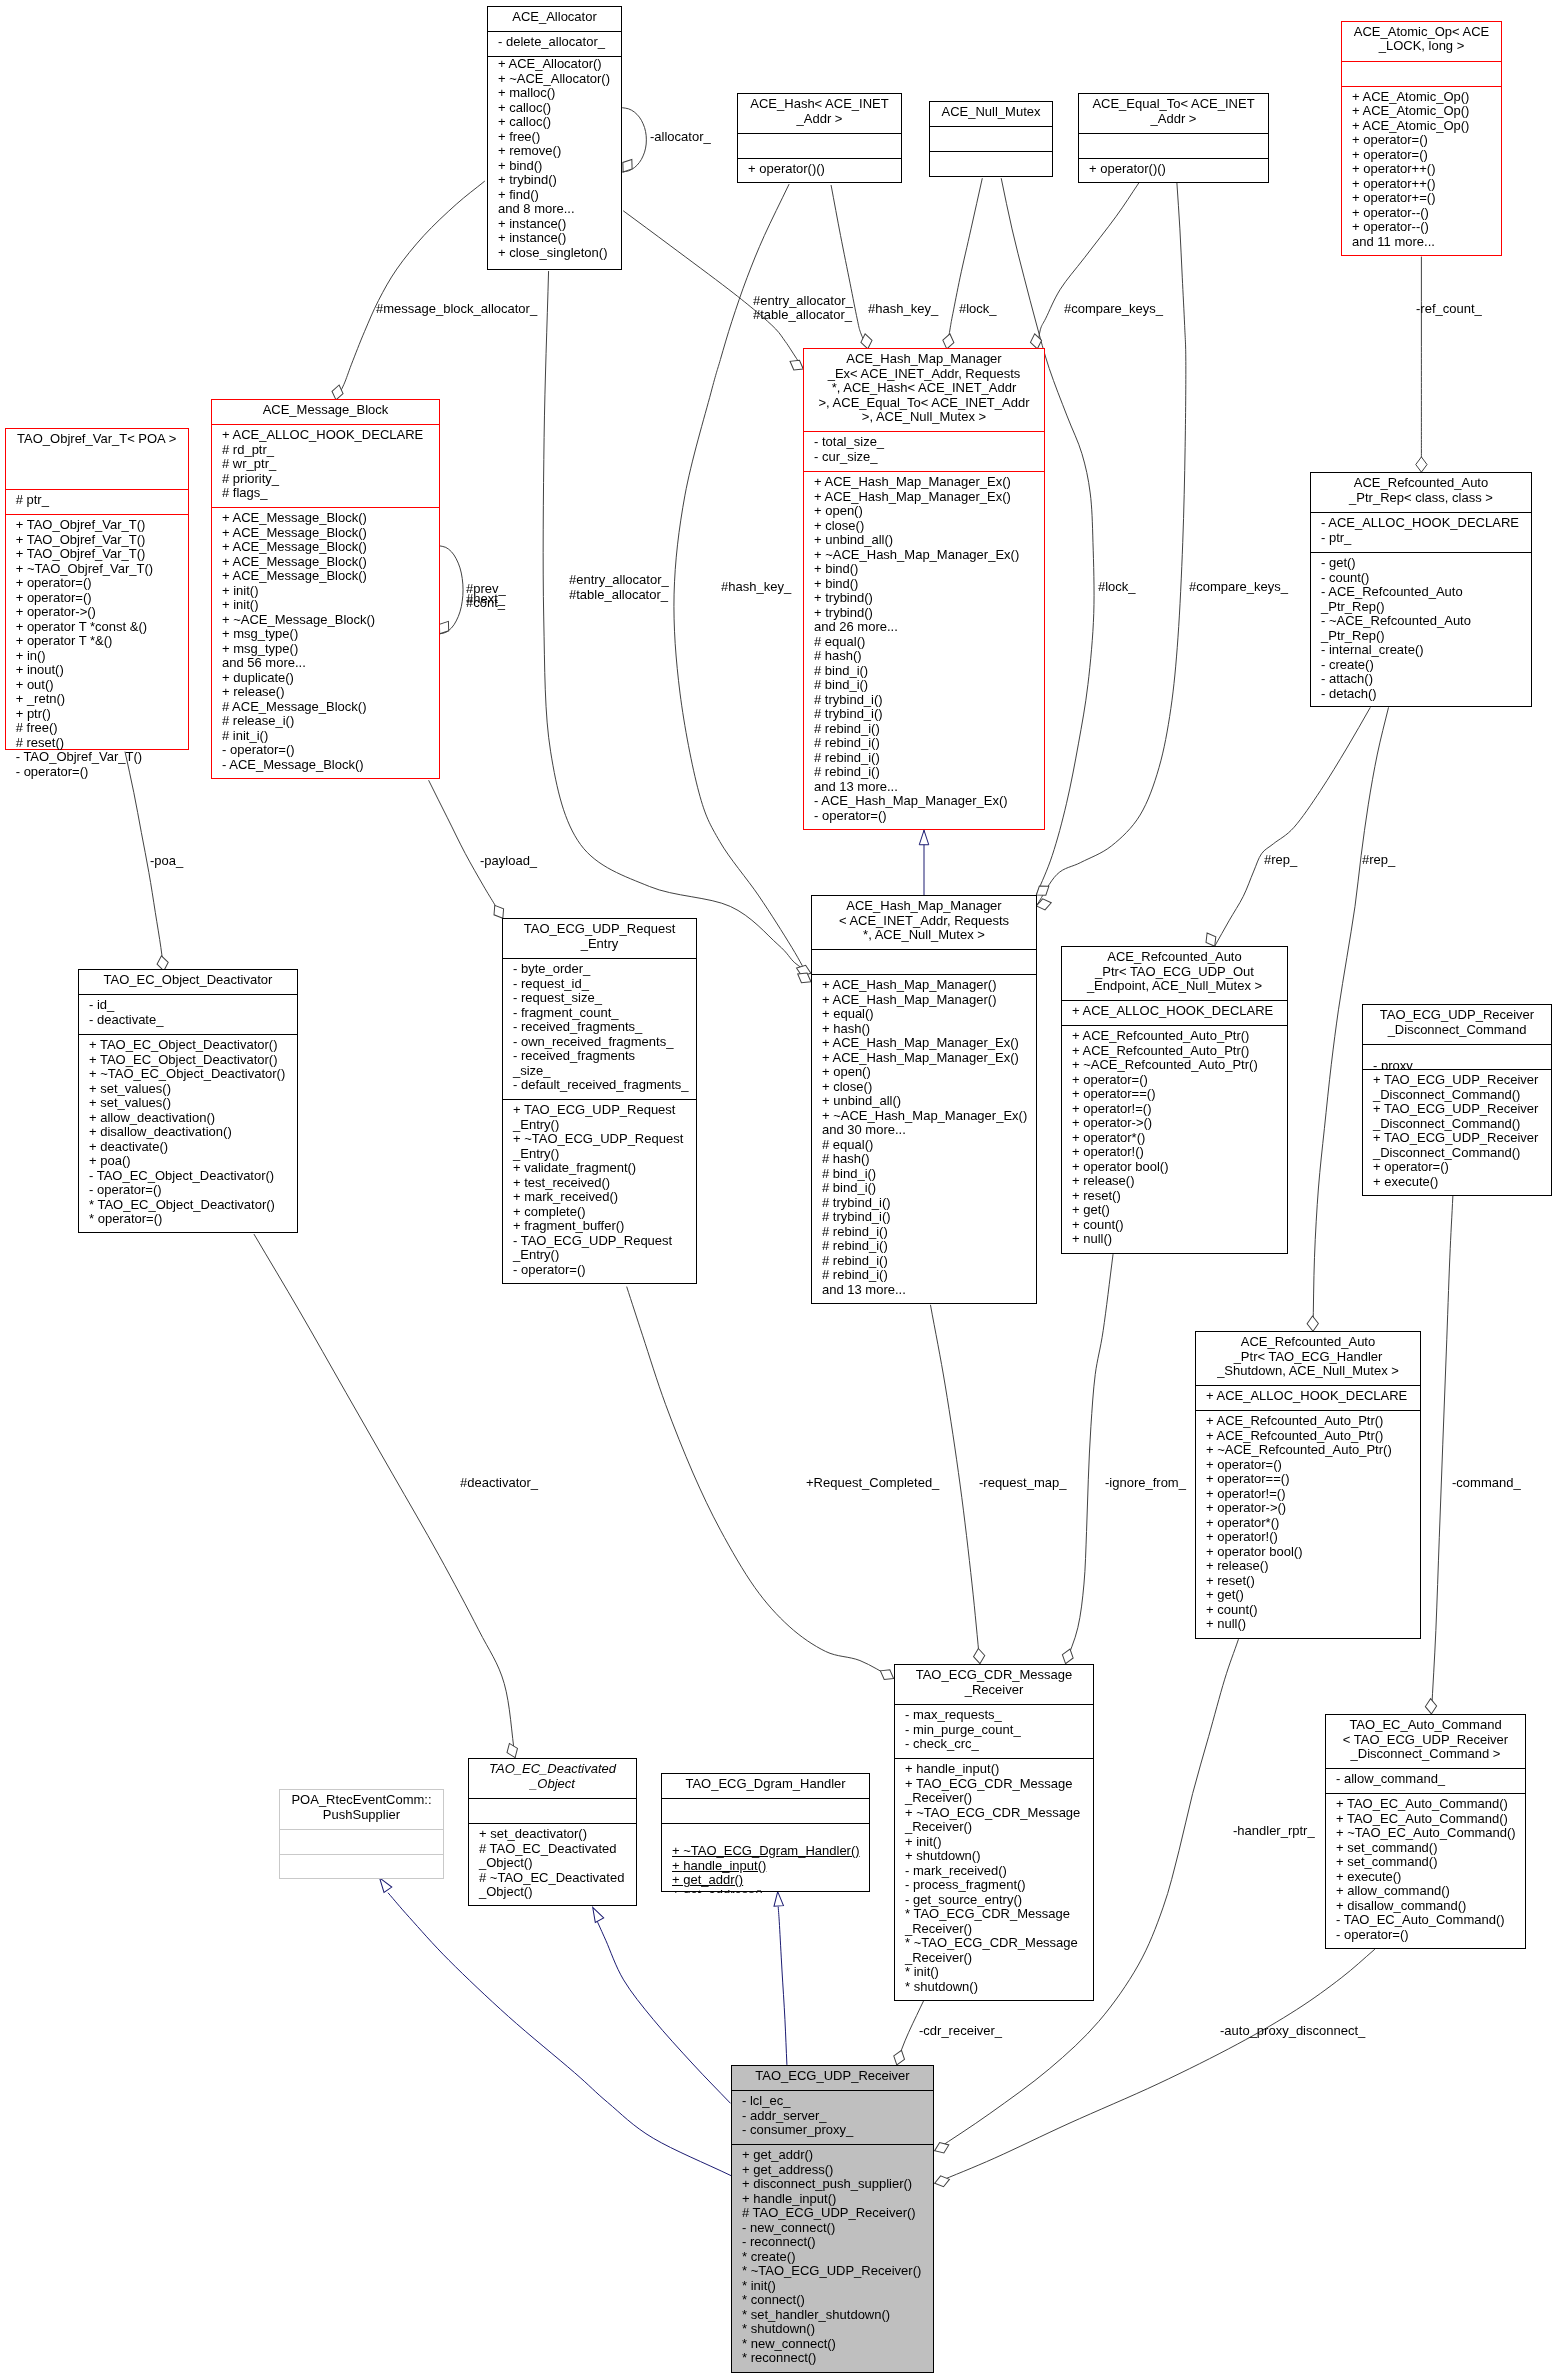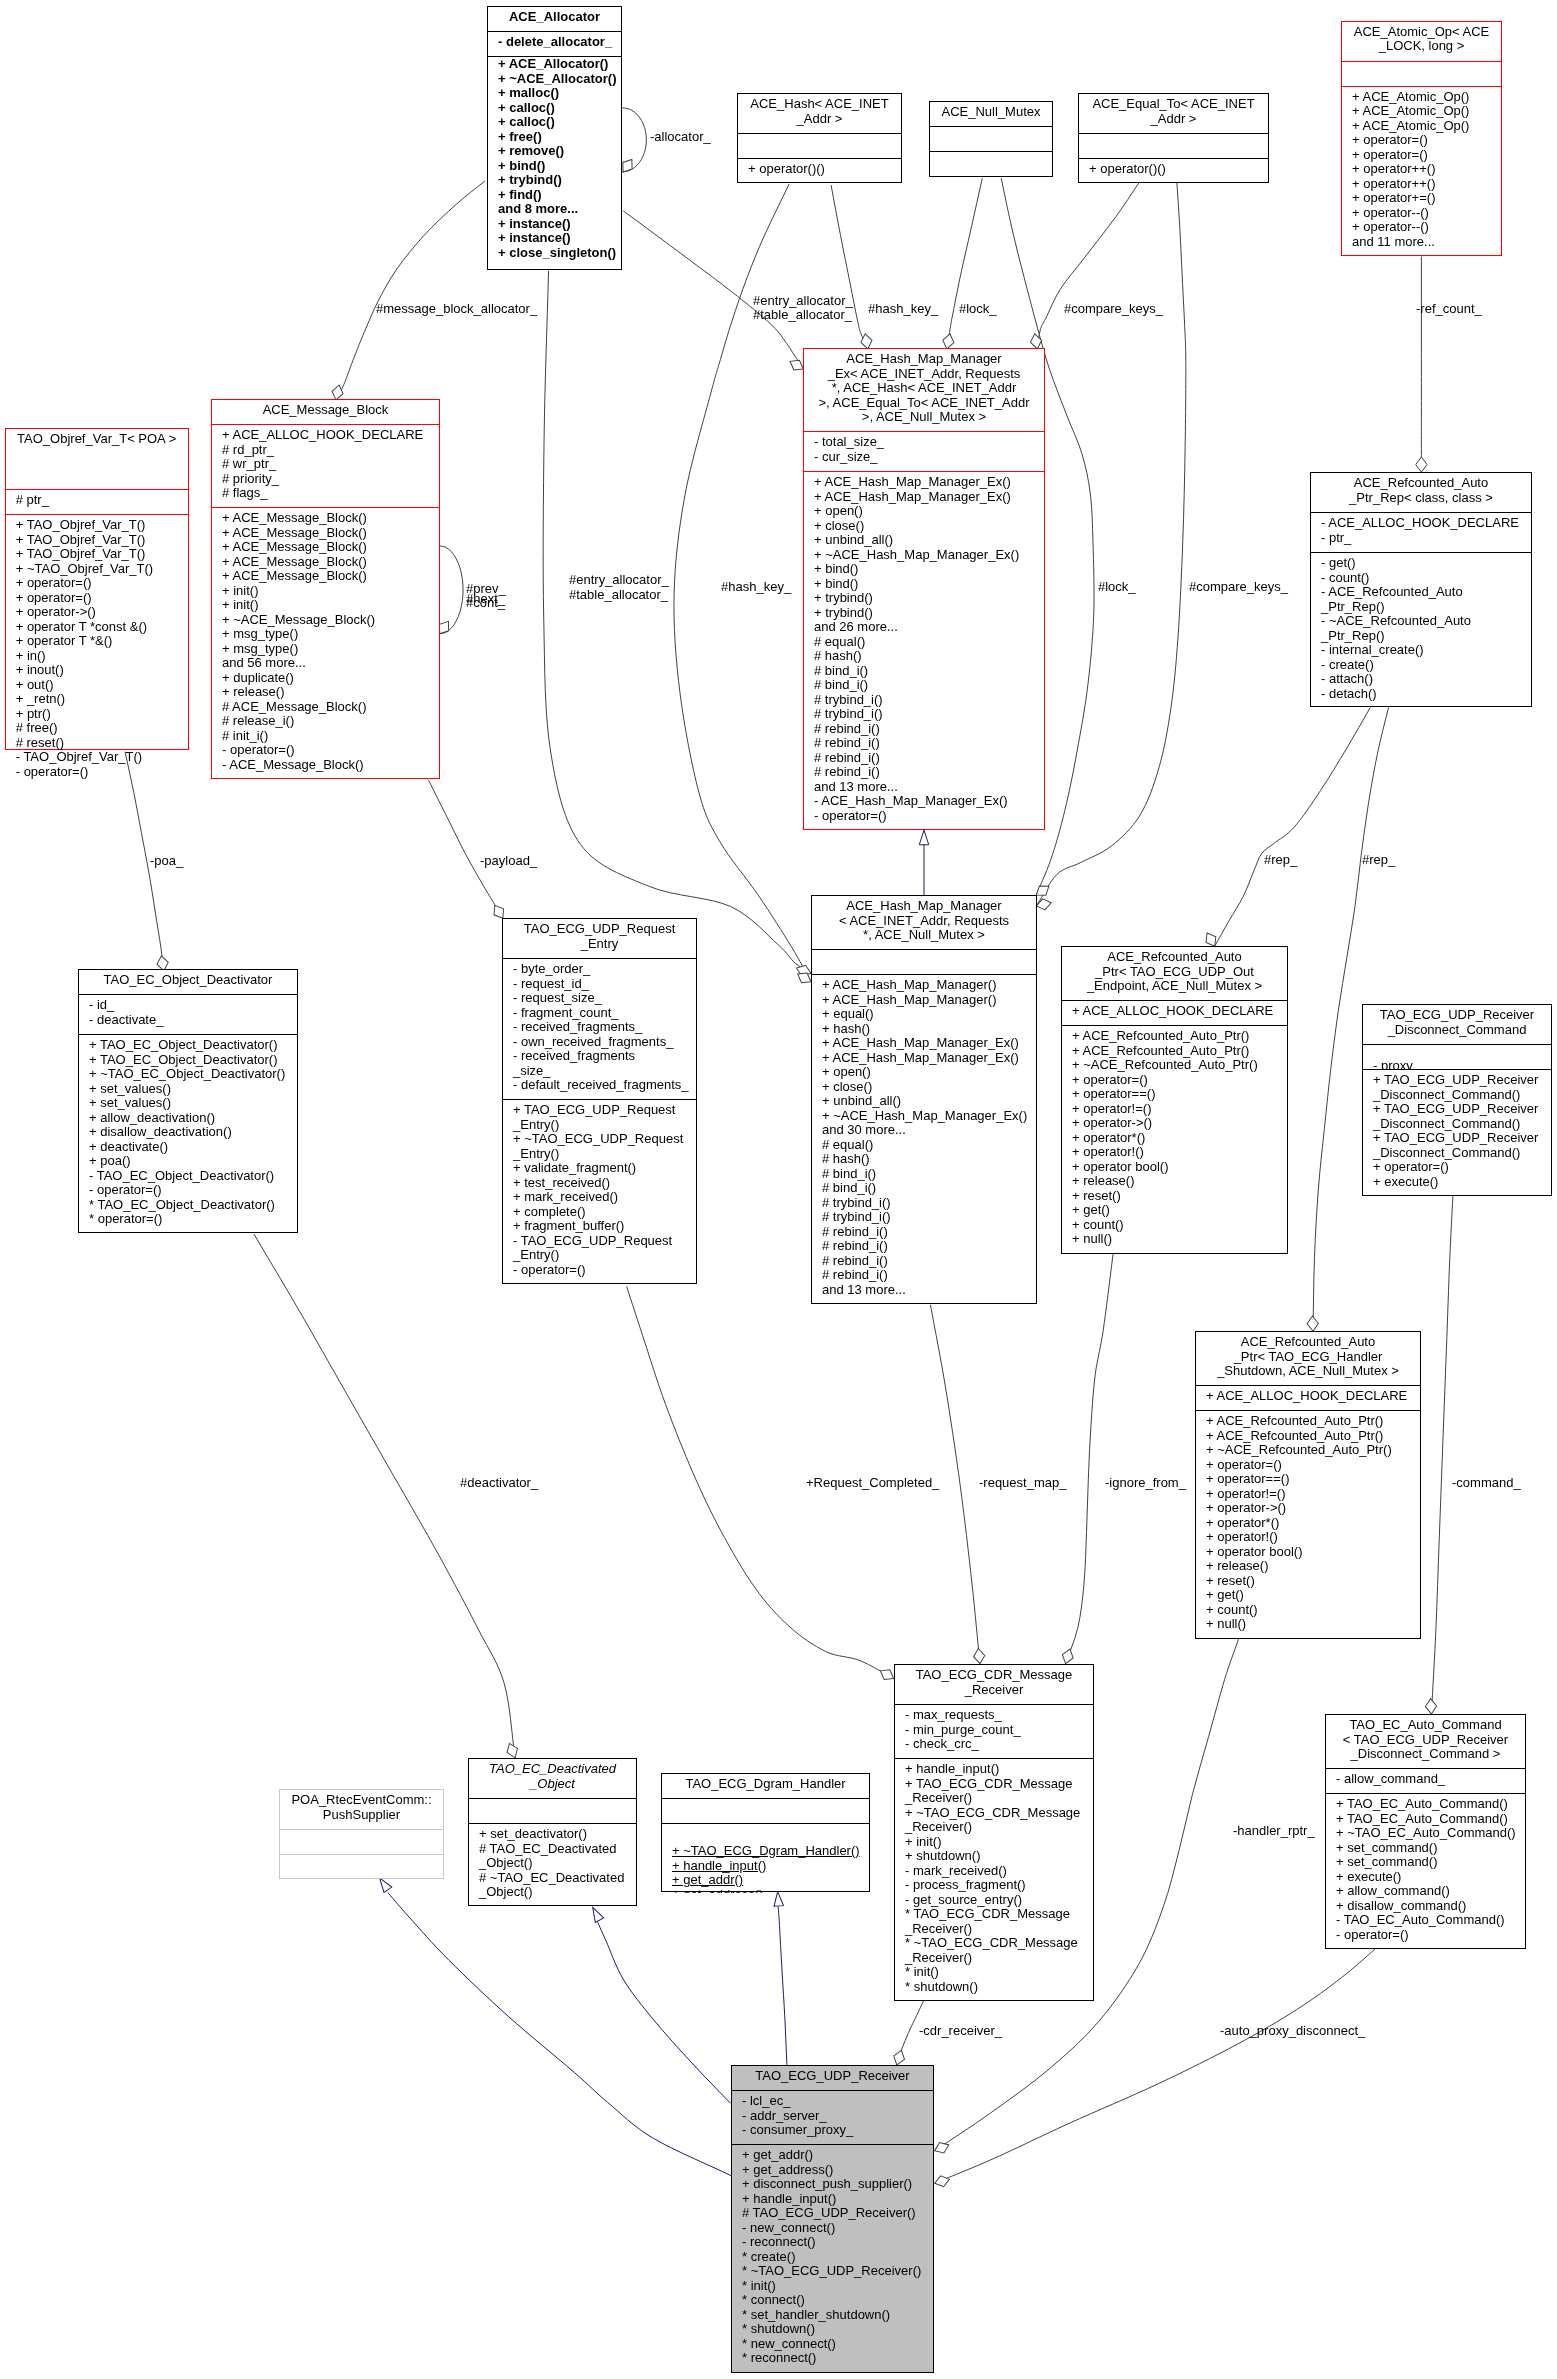--- a/index.html
+++ b/index.html
@@ -75,21 +75,21 @@
       <path d="M 0,0 L 7.7,-5.7 L 15.4,0 L 7.7,5.7 Z" fill="#ffffff" stroke="#404040" stroke-width="1" transform="translate(1076.5,1680.5) rotate(-73)"></path>
       <path d="M 0,0 L 7.7,-5.7 L 15.4,0 L 7.7,5.7 Z" fill="#ffffff" stroke="#404040" stroke-width="1" transform="translate(1446.1,1731.3) rotate(-93)"></path>
       <path d="M 0,0 L 7.7,-5.7 L 15.4,0 L 7.7,5.7 Z" fill="#ffffff" stroke="#404040" stroke-width="1" transform="translate(944.3,2172.5) rotate(-22)"></path>
       <path d="M 0,0 L 7.7,-5.7 L 15.4,0 L 7.7,5.7 Z" fill="#ffffff" stroke="#404040" stroke-width="1" transform="translate(944.3,2205.5) rotate(-15)"></path>
       <path d="M 0,0 L 7.7,-5.7 L 15.4,0 L 7.7,5.7 Z" fill="#ffffff" stroke="#404040" stroke-width="1" transform="translate(906,2085.9) rotate(-72)"></path>
       <path d="M 0,0 L 14.6,-4.8 L 14.6,4.8 Z" fill="#ffffff" stroke="#191970" stroke-width="1" transform="translate(383.5,1897) rotate(55)"></path>
       <path d="M 0,0 L 14.6,-4.8 L 14.6,4.8 Z" fill="#ffffff" stroke="#191970" stroke-width="1" transform="translate(598.8,1926.8) rotate(62)"></path>
       <path d="M 0,0 L 14.6,-4.8 L 14.6,4.8 Z" fill="#ffffff" stroke="#191970" stroke-width="1" transform="translate(785.7,1910.8) rotate(86)"></path>
     </svg>
   <div id="nodes">
-      <div class="uml" style="left: 487px; top: 6.1px; width: 135px; height: 264px; font-weight: bold;">
+      <div class="uml" style="left: 487px; top: 6.1px; width: 135px; height: 264px;">
         <div class="comp" style="height: 24px; padding-top: 3.3px;">
           <div class="ln tt">ACE_Allocator</div>
         </div>
         <div class="comp sep" style="height: 25px; padding-top: 3.3px;">
           <div class="ln mm">- delete_allocator_</div>
         </div>
         <div class="comp sep" style="height: 215px; padding-top: 0;">
           <div class="ln mm">+ ACE_Allocator()</div>
           <div class="ln mm">+ ~ACE_Allocator()</div>
           <div class="ln mm">+ malloc()</div>

